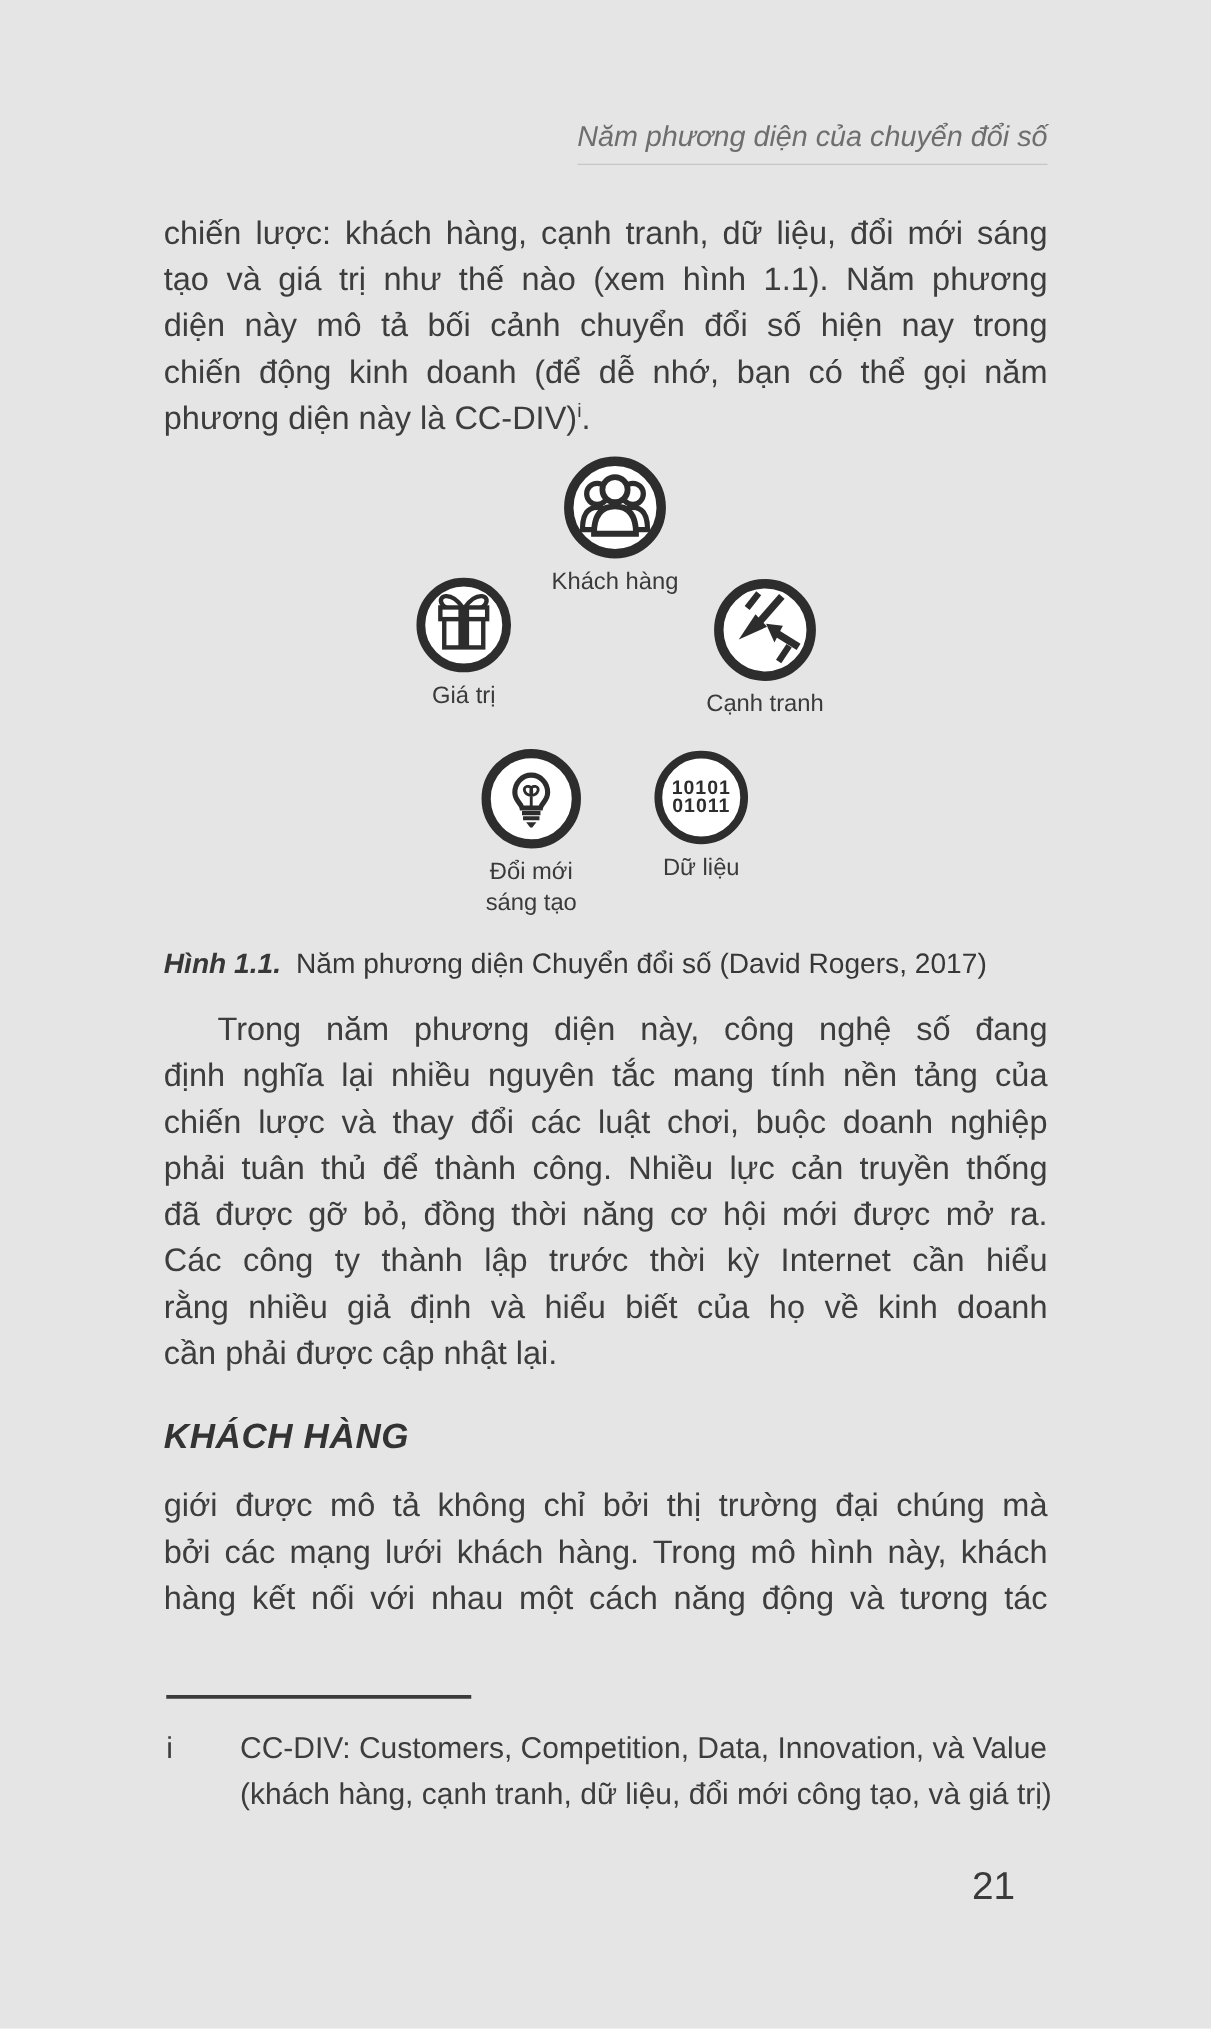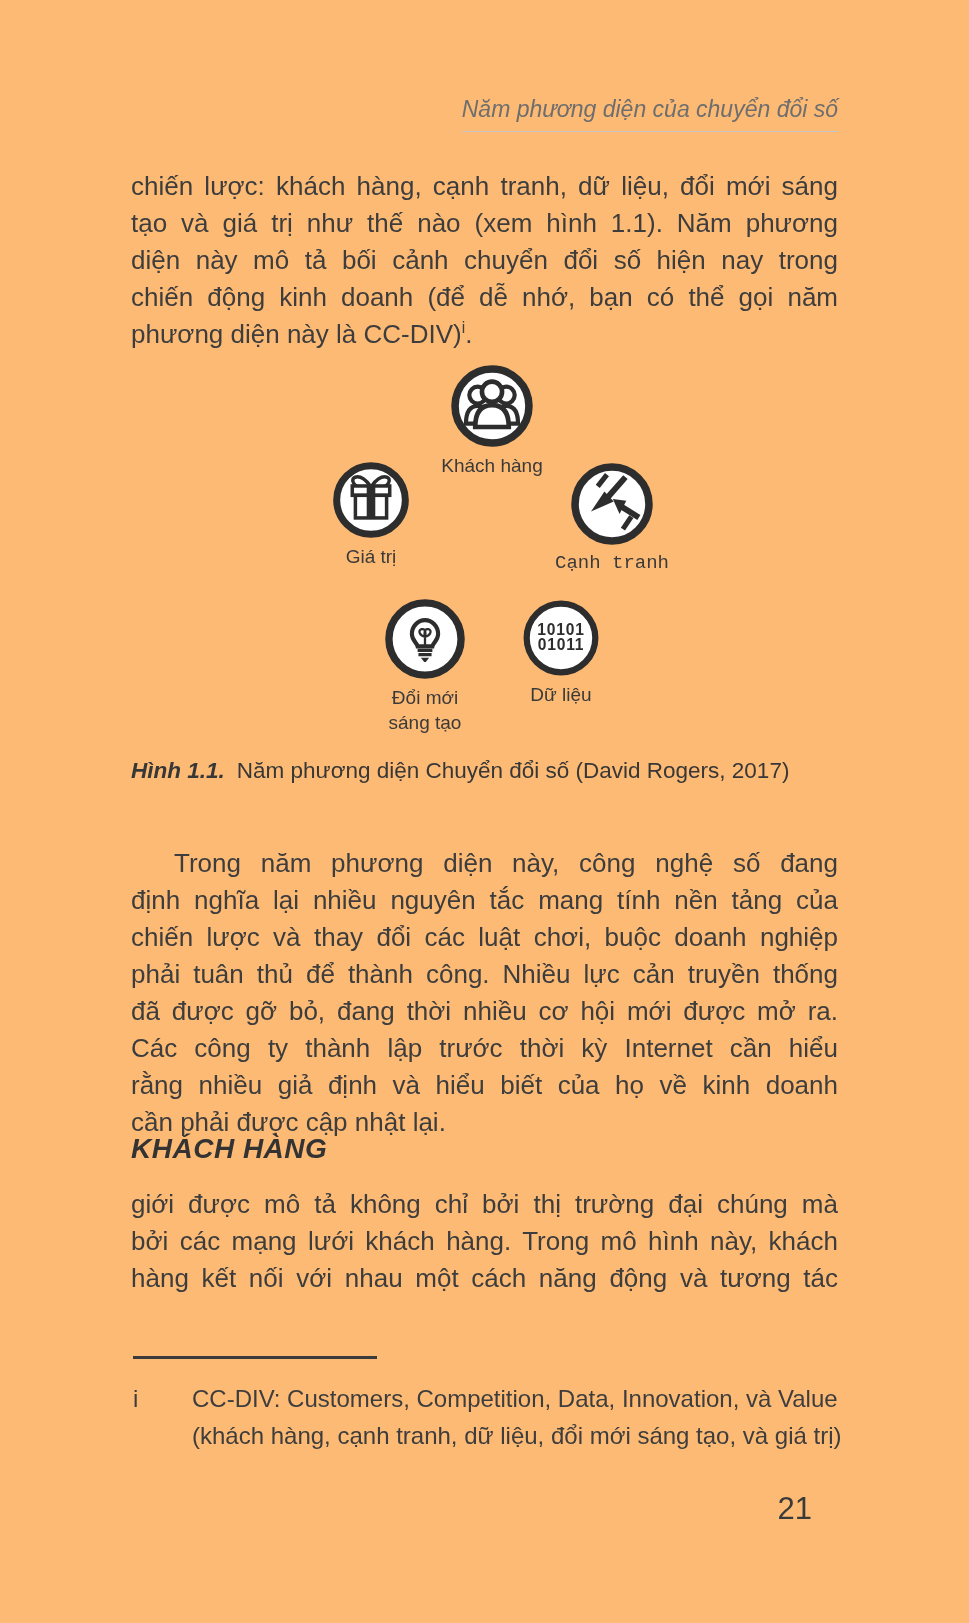--- a/index.html
+++ b/index.html
@@ -1,17 +1,17 @@
 <!DOCTYPE html>
 <html lang="vi"><head>
 <meta charset="utf-8">
 <style>
   html,body { margin:0; padding:0; background:#ffffff; }
   .page {
-    position:relative; width:969px; height:1623px; background:#fdba74;
+    position:relative; width:969px; height:1623px; background:#e5e5e5;
     font-family:"Liberation Sans", sans-serif; color:#3d3d3d; overflow:hidden;
   }
   .abs { position:absolute; }
   .col { left:131px; width:707px; }
 
   
   .running-head {
     top:95px; text-align:right; font-style:italic; font-size:23px;
     line-height:28px; color:#6e6e6e;
   }
@@ -20,32 +20,32 @@
   }
 
   
   .para { font-size:26px; line-height:37px; color:#3d3d3d; }
   .pline { text-align:justify; text-align-last:justify; text-justify:inter-word; }
   .pline.last { text-align-last:left; }
   .pline.indent { padding-left:43px; }
   sup.fnref { font-size:0.6em; vertical-align:super; line-height:0; }
 
   .para1 { top:168px; }
-  .para2 { top:845px; }
+  .para2 { top:805px; }
   .para3 { top:1186px; }
 
   
   .fig-item { position:absolute; width:160px; display:flex; flex-direction:column; align-items:center; gap:5px; }
   .fig-label { font-size:19px; line-height:25px; color:#3a3a3a; text-align:center; }
   .fig-item svg { display:block; }
   svg text { font-family:"Liberation Sans", sans-serif; letter-spacing:1px; }
 
   .fig-customers   { left:412px; top:364px; }
   .fig-value       { left:291px; top:461px; }
-  .fig-competition { left:532px; top:462px;font-family:Liberation Mono, monospace; }
+  .fig-competition { left:532px; top:462px; }
   .fig-innovation  { left:345px; top:598px; }
   .fig-data        { left:481px; top:599px; }
 
   .caption { top:742px; font-size:22.5px; line-height:30px; color:#373737;margin-top:14px; }
   .caption .cap-label { font-weight:bold; font-style:italic; margin-right:12px; }
 
   .section-heading {
     top:1132px; font-size:28px; line-height:34px; font-weight:bold;
     font-style:italic; color:#333333; letter-spacing:0.5px;
   }
@@ -139,36 +139,36 @@
 
   <div class="abs col caption">
     <span class="cap-label">Hình 1.1.</span><span>Năm phương diện Chuyển đổi số (David Rogers, 2017)</span>
   </div>
 
   <div class="abs col para para2">
     <div class="pline indent">Trong năm phương diện này, công nghệ số đang</div>
     <div class="pline">định nghĩa lại nhiều nguyên tắc mang tính nền tảng của</div>
     <div class="pline">chiến lược và thay đổi các luật chơi, buộc doanh nghiệp</div>
     <div class="pline">phải tuân thủ để thành công. Nhiều lực cản truyền thống</div>
-    <div class="pline">đã được gỡ bỏ, đang thời nhiều cơ hội mới được mở ra.</div>
+    <div class="pline">đã được gỡ bỏ, đồng thời năng cơ hội mới được mở ra.</div>
     <div class="pline">Các công ty thành lập trước thời kỳ Internet cần hiểu</div>
     <div class="pline">rằng nhiều giả định và hiểu biết của họ về kinh doanh</div>
     <div class="pline last">cần phải được cập nhật lại.</div>
   </div>
 
   <div class="abs col section-heading">KHÁCH HÀNG</div>
 
   <div class="abs col para para3">
     <div class="pline">giới được mô tả không chỉ bởi thị trường đại chúng mà</div>
     <div class="pline">bởi các mạng lưới khách hàng. Trong mô hình này, khách</div>
     <div class="pline">hàng kết nối với nhau một cách năng động và tương tác</div>
   </div>
 
   <div class="abs fn-rule"></div>
   <div class="abs footnote fn-marker">i</div>
   <div class="abs footnote fn-body">
     <div>CC-DIV: Customers, Competition, Data, Innovation, và Value</div>
-    <div>(khách hàng, cạnh tranh, dữ liệu, đổi mới sáng tạo, và giá trị)</div>
+    <div>(khách hàng, cạnh tranh, dữ liệu, đổi mới công tạo, và giá trị)</div>
   </div>
 
   <div class="abs page-number">21</div>
 
 </div>
 
 </body></html>

